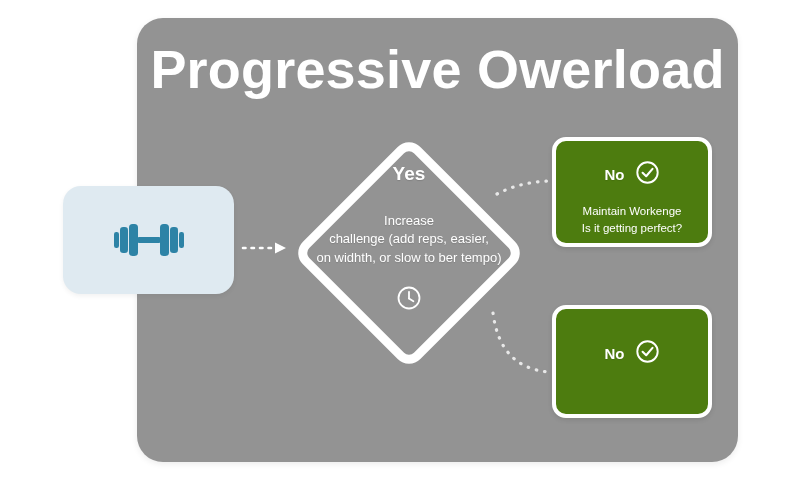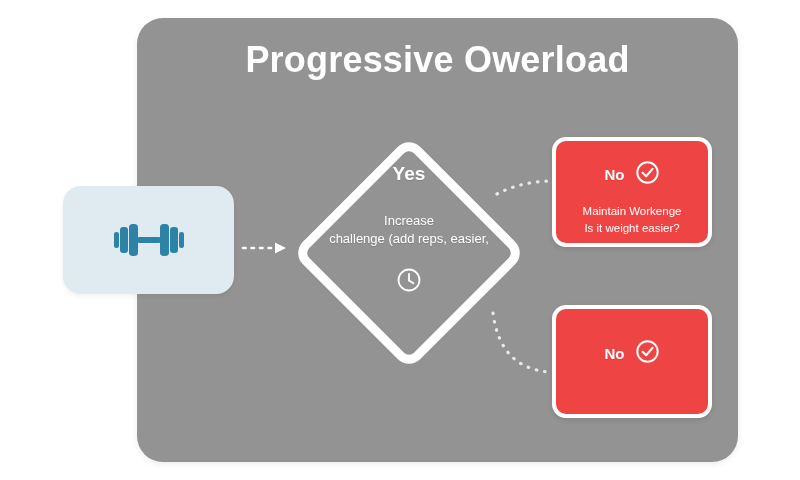--- a/index.html
+++ b/index.html
@@ -35,21 +35,21 @@
   }
 
   
   #title {
     position: absolute;
     left: 137px;
     top: 40px;
     width: 601px;
     text-align: center;
     color: #ffffff;
-    font-size: 36px;
+    font-size: 54px;
     font-weight: bold;
     letter-spacing: 0.2px;
     line-height: 1.1;
     white-space: nowrap;
   }
 
   
   #start-card {
     position: absolute;
     left: 63px;
@@ -115,21 +115,21 @@
     width: 220px;
     text-shadow: 0 1px 1px rgba(0,0,0,0.12);
   }
   #diamond-clock {
     margin-top: 18px;
   }
 
   
   .yellow-card {
     position: absolute;
-    background: #ef4444;
+    background: #4d7c0f;
     border: 4px solid #ffffff;
     border-radius: 14px;
     box-sizing: border-box;
     box-shadow: 0 2px 5px rgba(0,0,0,0.10);
     color: #ffffff;
     display: flex;
     flex-direction: column;
     align-items: center;
   }
   #card-1 {
@@ -216,20 +216,21 @@
     </div>
   </div>
 
   <div id="diamond-box">
     <div id="diamond-shape"></div>
     <div id="diamond-content">
       <div id="diamond-yes">Yes</div>
       <div id="diamond-body">
         <span>Increase</span><br>
         <span>challenge (add reps, easier,</span><br>
+        <span>on widhth, or slow to ber tempo)</span>
       </div>
       <div id="diamond-clock">
         <svg width="26" height="26" viewBox="0 0 26 26">
           <circle cx="13" cy="13" r="10.5" fill="none" stroke="#ffffff" stroke-width="1.8"></circle>
           <line x1="13" y1="6.8" x2="13" y2="13.4" stroke="#ffffff" stroke-width="1.8" stroke-linecap="round"></line>
           <line x1="13" y1="13.4" x2="17.4" y2="16.2" stroke="#ffffff" stroke-width="1.8" stroke-linecap="round"></line>
         </svg>
       </div>
     </div>
   </div>
@@ -239,21 +240,21 @@
       <span class="card-no">No</span>
       <span>
         <svg width="25" height="25" viewBox="0 0 25 25">
           <circle cx="12.5" cy="12.5" r="10.2" fill="none" stroke="#ffffff" stroke-width="1.9"></circle>
           <polyline points="7.6,12.8 11.2,16.2 17.5,8.9" fill="none" stroke="#ffffff" stroke-width="2.1" stroke-linecap="round" stroke-linejoin="round"></polyline>
         </svg>
       </span>
     </div>
     <div class="card-lines">
       <span class="card-line-1">Maintain Workenge</span>
-      <span class="card-line-2">Is it weight easier?</span>
+      <span class="card-line-2">Is it getting perfect?</span>
     </div>
   </div>
 
   <div id="card-2" class="yellow-card">
     <div class="card-head">
       <span class="card-no">No</span>
       <span>
         <svg width="25" height="25" viewBox="0 0 25 25">
           <circle cx="12.5" cy="12.5" r="10.2" fill="none" stroke="#ffffff" stroke-width="1.9"></circle>
           <polyline points="7.6,12.8 11.2,16.2 17.5,8.9" fill="none" stroke="#ffffff" stroke-width="2.1" stroke-linecap="round" stroke-linejoin="round"></polyline>

